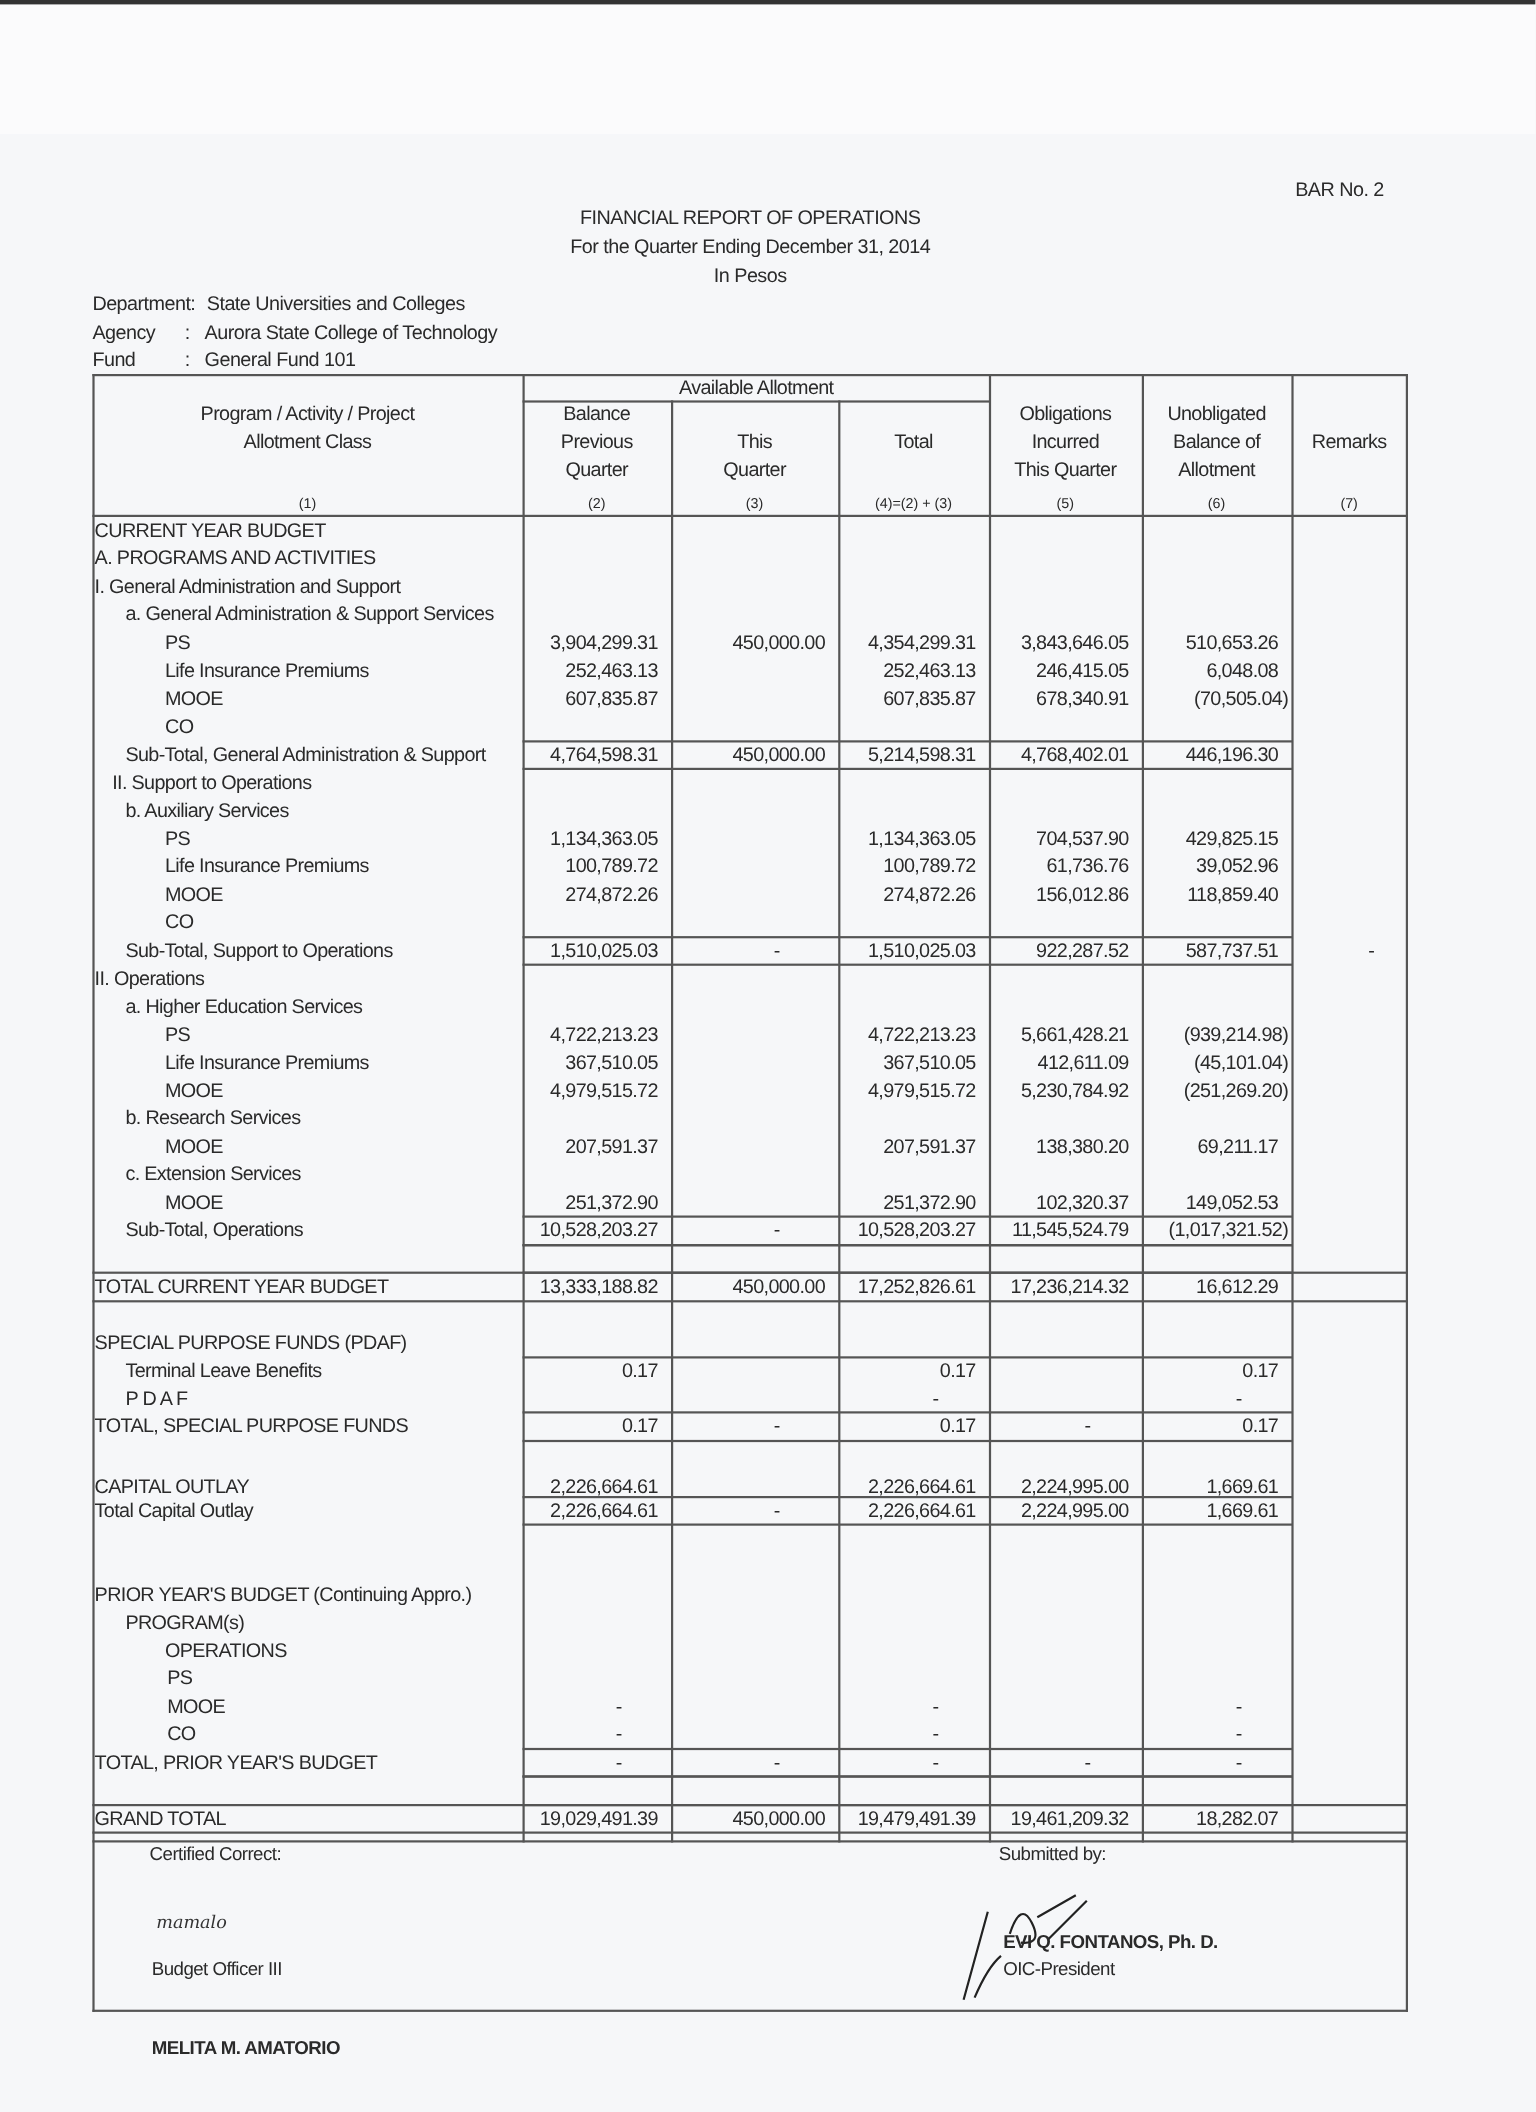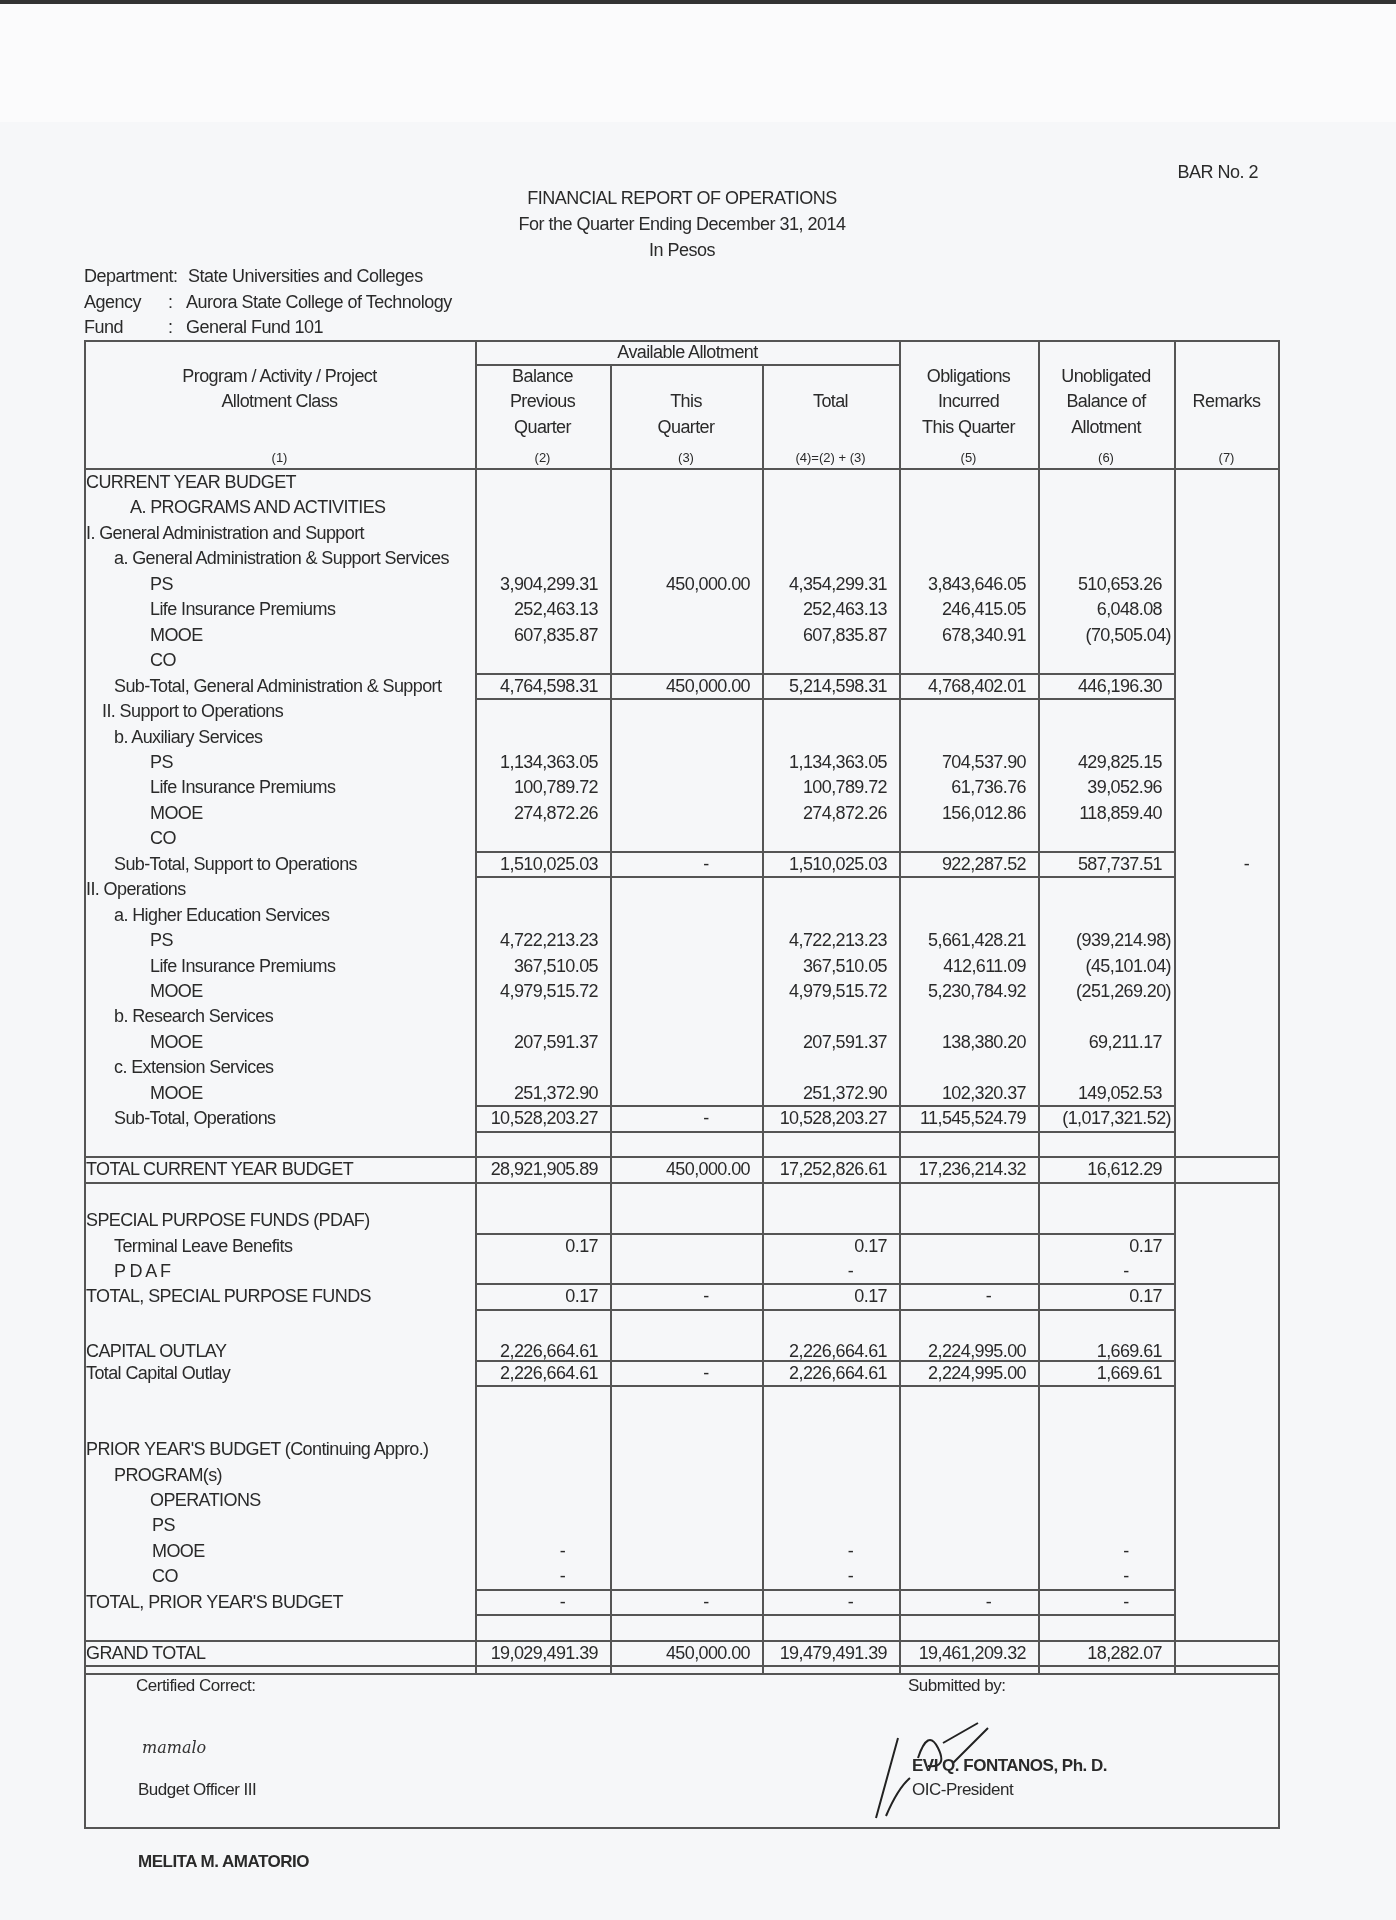--- a/index.html
+++ b/index.html
@@ -105,21 +105,21 @@
       <div class="row" style="top: 470px;">
         <div class="lbl" style="left: 2px;">CURRENT YEAR BUDGET</div>
         <div class="num" style="left: 391px; width: 123px;"></div>
         <div class="num" style="left: 526px; width: 140px;"></div>
         <div class="num" style="left: 678px; width: 125px;"></div>
         <div class="num" style="left: 815px; width: 127px;"></div>
         <div class="num" style="left: 954px; width: 124px;"></div>
         <div class="num" style="left: 1090px; width: 93px;"></div>
       </div>
       <div class="row" style="top: 495.45px;">
-        <div class="lbl" style="left: 2px; margin-left: 44px;">A. PROGRAMS AND ACTIVITIES</div>
+        <div class="lbl" style="left: 2px;">A. PROGRAMS AND ACTIVITIES</div>
         <div class="num" style="left: 391px; width: 123px;"></div>
         <div class="num" style="left: 526px; width: 140px;"></div>
         <div class="num" style="left: 678px; width: 125px;"></div>
         <div class="num" style="left: 815px; width: 127px;"></div>
         <div class="num" style="left: 954px; width: 124px;"></div>
         <div class="num" style="left: 1090px; width: 93px;"></div>
       </div>
       <div class="row" style="top: 520.9px;">
         <div class="lbl" style="left: 2px;">I. General Administration and Support</div>
         <div class="num" style="left: 391px; width: 123px;"></div>
@@ -348,21 +348,21 @@
         <div class="num" style="left: 526px; width: 140px;"></div>
         <div class="num" style="left: 678px; width: 125px;"></div>
         <div class="num" style="left: 815px; width: 127px;"></div>
         <div class="num" style="left: 954px; width: 124px;"></div>
         <div class="num" style="left: 1090px; width: 93px;"></div>
       </div>
       <div class="grid-line hline" style="left: 475px; width: 700px; top: 1130.7px;"></div>
       <div class="grid-line hline" style="left: 475px; width: 700px; top: 1156.15px;"></div>
       <div class="row" style="top: 1157.15px;">
         <div class="lbl" style="left: 2px;">TOTAL CURRENT YEAR BUDGET</div>
-        <div class="num" style="left: 391px; width: 123px;">28,921,905.89</div>
+        <div class="num" style="left: 391px; width: 123px;">13,333,188.82</div>
         <div class="num" style="left: 526px; width: 140px;">450,000.00</div>
         <div class="num" style="left: 678px; width: 125px;">17,252,826.61</div>
         <div class="num" style="left: 815px; width: 127px;">17,236,214.32</div>
         <div class="num" style="left: 954px; width: 124px;">16,612.29</div>
         <div class="num" style="left: 1090px; width: 93px;"></div>
       </div>
       <div class="grid-line hline" style="left: 84px; width: 1196px; top: 1156.15px;"></div>
       <div class="grid-line hline" style="left: 84px; width: 1196px; top: 1181.6px;"></div>
       <div class="row" style="top: 1182.6px;">
         <div class="lbl" style="left: 2px;"></div>

